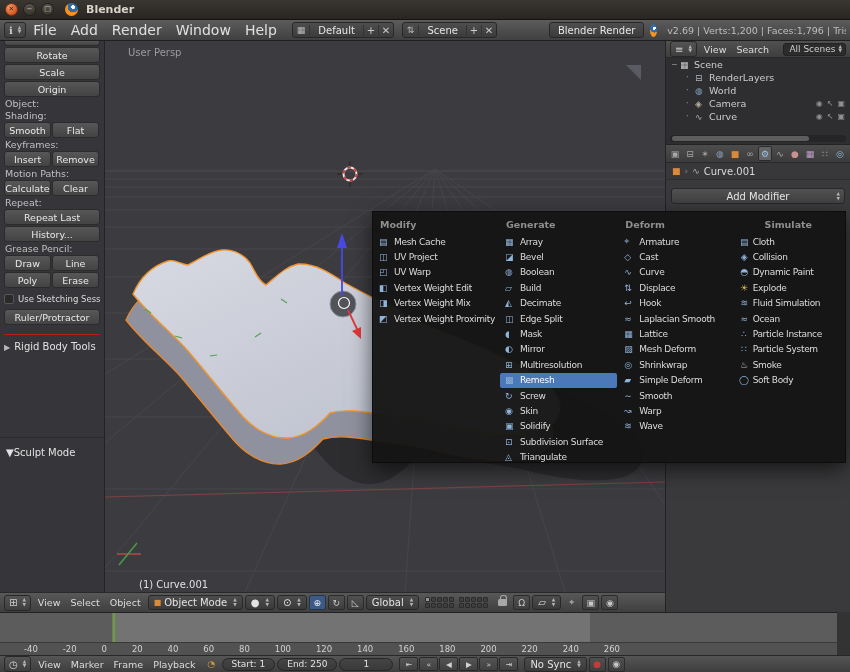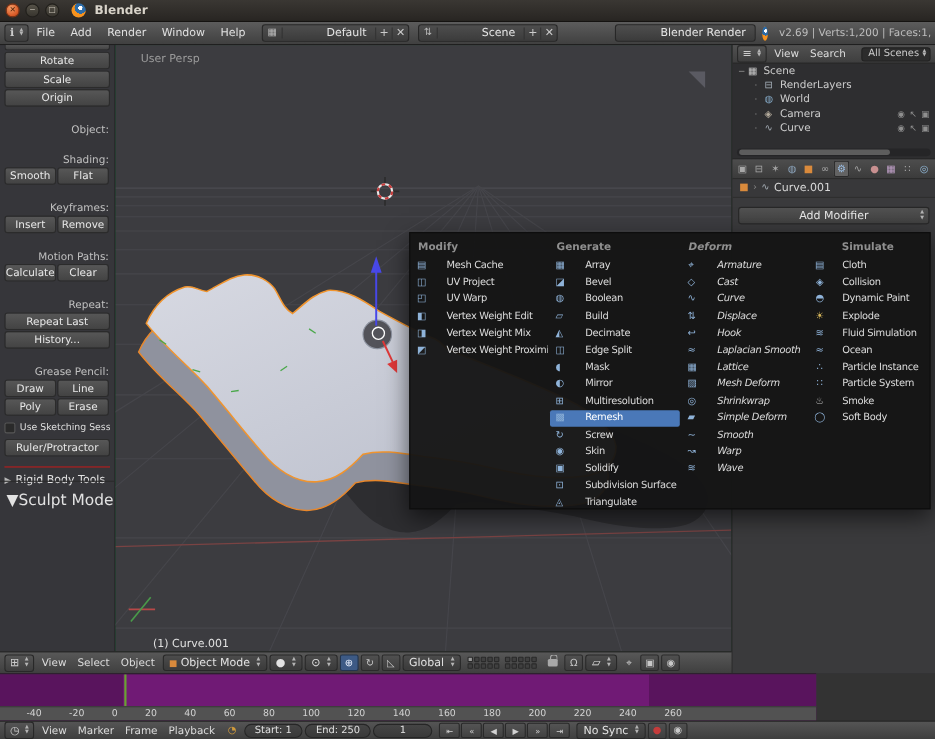--- a/index.html
+++ b/index.html
@@ -22,54 +22,54 @@
     background: radial-gradient(circle at 62% 32%, #ffffff 0 16%, #2d6ca8 17% 44%, #f6921e 45%); }
   .title-text { color: #d8d3c9; font-weight: bold; font-size: 11px; margin-left: 3px; }
 
   
   .menubar { position: absolute; top: 20px; left: 0; right: 0; height: 21px;
     background: linear-gradient(#5c5c5c, #404040); border-bottom: 1px solid #1f1f1f;
     display: flex; align-items: center; padding: 0 4px; white-space: nowrap; overflow: hidden; }
   .editor-btn { display: flex; align-items: center; gap: 2px; background: linear-gradient(#555, #3e3e3e);
     border: 1px solid #282828; border-radius: 3px; height: 16px; padding: 0 4px; color: #ccc; }
   .menus { display: flex; align-items: center; }
-  .menu-item { padding: 0 7px; color: #e0e0e0; font-size: 10px; }
+  .menu-item { padding: 0 7px; color: #e0e0e0; font-size: 14px; }
   .widget { display: flex; align-items: center; height: 16px; background: linear-gradient(#4e4e4e, #3b3b3b);
     border: 1px solid #272727; border-radius: 3px; margin-left: 8px; }
   .widget .wicon { padding: 0 4px; color: #bbb; border-right: 1px solid #333; font-size: 9px; }
-  .widget .wtext { padding: 0 8px; color: #e6e6e6; margin-left: 32px; }
+  .widget .wtext { padding: 0 8px; color: #e6e6e6; }
   .widget .wbtn { width: 15px; text-align: center; border-left: 1px solid #333; color: #ccc; }
   .widget.engine { margin-left: 52px; }
   .stats { margin-left: 10px; color: #bdbdbd; font-size: 9.5px; overflow: hidden; }
 
   .dd { display: inline-flex; flex-direction: column; align-items: center; justify-content: center; margin-left: 3px; }
   .dd::before { content: "▲"; font-size: 4.5px; line-height: 4.5px; color: #b5b5b5; }
   .dd::after  { content: "▼"; font-size: 4.5px; line-height: 4.5px; color: #b5b5b5; }
 
   
   .toolshelf { position: absolute; top: 41px; left: 0; width: 105px; height: 551px;
     background: #36363a; border-right: 1px solid #232323; overflow: hidden; padding: 0 4px; }
   .tbtn { height: 16px; line-height: 15px; text-align: center; background: linear-gradient(#575757, #434343);
     border: 1px solid #2b2b2b; border-radius: 3px; color: #e8e8e8; margin-top: 1px; font-size: 9.5px;
     overflow: hidden; white-space: nowrap; }
   .tbtn.cut { height: 5px; margin-top: 0; border-top: none; border-radius: 0 0 3px 3px; }
-  .shelf-label { color: #c0c0c0; margin: 16px 1px 1px; font-size: 9.5px; text-align: right; }
+  .shelf-label { color: #c0c0c0; margin: 1px 1px 1px; font-size: 9.5px; }
   .pair { display: flex; flex-wrap: wrap; gap: 1px; }
   .pair .tbtn { width: calc(50% - 1px); flex: none; margin-top: 0; }
   .pair { margin-top: 1px; }
   .check-row { display: flex; align-items: center; gap: 4px; margin-top: 6px; }
   .checkbox { width: 10px; height: 10px; background: #2a2a2a; border: 1px solid #565656; border-radius: 2px; flex: none; }
   .check-label { font-size: 8.5px; color: #ddd; white-space: nowrap; overflow: hidden; }
   .panel-header { margin-top: 9px; padding-top: 6px; border-top: 1px solid #b91c1c; color: #e2e2e2; font-size: 10px; }
   .panel-header .tri { color: #b8b8b8; margin-right: 4px; font-size: 8px; }
   .shelf-sep { position: absolute; top: 396px; left: 0; right: 0; border-top: 1px solid #2b2b2b; }
-  .sculpt-header { position: absolute; top: 406px; left: 6px; color: #e2e2e2; font-size: 14px; }
+  .sculpt-header { position: absolute; top: 406px; left: 6px; color: #e2e2e2; font-size: 10px; }
 
   
-  .viewport { position: absolute; top: 41px; left: 105px; width: 560px; height: 551px; background: #14532d; }
+  .viewport { position: absolute; top: 41px; left: 105px; width: 560px; height: 551px; background: #0f172a; }
 
   
   .right { position: absolute; top: 41px; left: 665px; width: 185px; height: 571px;
     background: #3a3a3c; border-left: 1px solid #232323; }
   .outliner { position: relative; height: 104px; background: #2e2e30; border-bottom: 1px solid #232323; overflow: hidden; }
   .out-header { height: 17px; background: linear-gradient(#515151, #3e3e3e); border-bottom: 1px solid #282828;
     display: flex; align-items: center; padding: 0 4px; gap: 2px; }
   .hdr-menu { padding: 0 5px; color: #dcdcdc; font-size: 9.5px; }
   .out-scenes { margin-left: auto; background: #2c2c2c; border: 1px solid #222; border-radius: 3px; height: 13px;
     display: flex; align-items: center; padding: 0 3px 0 5px; color: #ccc; font-size: 9px; }
@@ -111,21 +111,21 @@
   .icon-btn.active { background: #3d5a85; border-color: #22344e; color: #eaf1ff; }
   .layers { display: flex; gap: 5px; margin: 0 4px; }
   .layer-grid { display: grid; grid-template-columns: repeat(5, 5px); grid-template-rows: 5px 5px; gap: 1px; }
   .cell { background: #404040; border: 1px solid #2a2a2a; border-radius: 1px; }
   .cell.on { background: #989898; }
   .lock { position: relative; width: 9px; height: 7px; background: #a8a8a8; border-radius: 1.5px; margin: 0 4px; }
   .lock::before { content: ""; position: absolute; top: -4px; left: 2px; width: 5px; height: 5px;
     border: 1px solid #a8a8a8; border-bottom: none; border-radius: 3px 3px 0 0; }
 
   
-  .timeline { position: absolute; top: 612px; left: 0; width: 742px; height: 43px; background: #701a75;
+  .timeline { position: absolute; top: 612px; left: 0; width: 837px; height: 43px; background: #737373;
     border-top: 1px solid #222; overflow: hidden; }
   .tl-dark-left  { position: absolute; top: 0; left: 0; width: 112px; bottom: 13px; background: rgba(0,0,0,.20); }
   .tl-dark-right { position: absolute; top: 0; left: 590px; right: 0; bottom: 13px; background: rgba(0,0,0,.20); }
   .tl-strip { position: absolute; bottom: 0; left: 0; right: 0; height: 13px; background: #525252; border-top: 1px solid #3a3a3a; }
   .tl-numbers { position: absolute; bottom: 0; left: 24px; width: 596px; height: 13px; display: flex;
     justify-content: space-between; align-items: center; color: #d2d2d2; font-size: 8.5px; }
   .tl-frameline { position: absolute; top: 0; left: 113px; width: 2px; bottom: 13px; background: #6aa132; }
 
   .timeline-header { position: absolute; top: 655px; left: 0; width: 850px; height: 17px;
     background: linear-gradient(#555555, #3e3e3e); border-top: 1px solid #272727;
@@ -136,26 +136,26 @@
   .transport { display: flex; gap: 1px; margin-left: 4px; }
   .tr-btn { width: 19px; height: 14px; background: linear-gradient(#545454, #414141); border: 1px solid #292929;
     display: flex; align-items: center; justify-content: center; color: #d2d2d2; font-size: 7.5px; border-radius: 2px; }
 
   
   .mod-menu { position: absolute; left: 372px; top: 211px; width: 474px; height: 252px;
     background: rgba(21,21,21,.96); border: 1px solid #0d0d0d; box-shadow: 0 7px 20px rgba(0,0,0,.6);
     display: flex; padding: 2px 0; z-index: 50; }
   .menu-col { padding: 2px 1px; }
   .menu-col.c0 { width: 126px; } .menu-col.c1 { width: 120px; }
-  .menu-col.c2 { width: 114px; font-style: italic; } .menu-col.c3 { width: 114px; text-align: center; }
+  .menu-col.c2 { width: 114px; } .menu-col.c3 { width: 114px; text-align: center; }
   .col-title { padding: 3px 6px 4px; color: #8f8f8f; font-weight: bold; font-size: 9.5px; }
   .mi { display: flex; align-items: center; height: 15.4px; padding: 0 4px 0 5px; border-radius: 2px;
     overflow: hidden; white-space: nowrap; }
   .mi .ic { width: 13px; font-size: 9px; color: #8fb3d9; flex: none; }
-  .mi .ml { color: #dcdcdc; font-size: 9px; letter-spacing: -0.3px; margin-left: 14px; }
+  .mi .ml { color: #dcdcdc; font-size: 9px; letter-spacing: -0.3px; margin-left: 2px; }
   .mi.hl { background: #4a78b8; }
   .mi.hl .ml { color: #ffffff; }
 </style>
 </head>
 <body>
 
 <div class="app">
 
   <div class="titlebar">
     <span class="winbtn close">✕</span>

